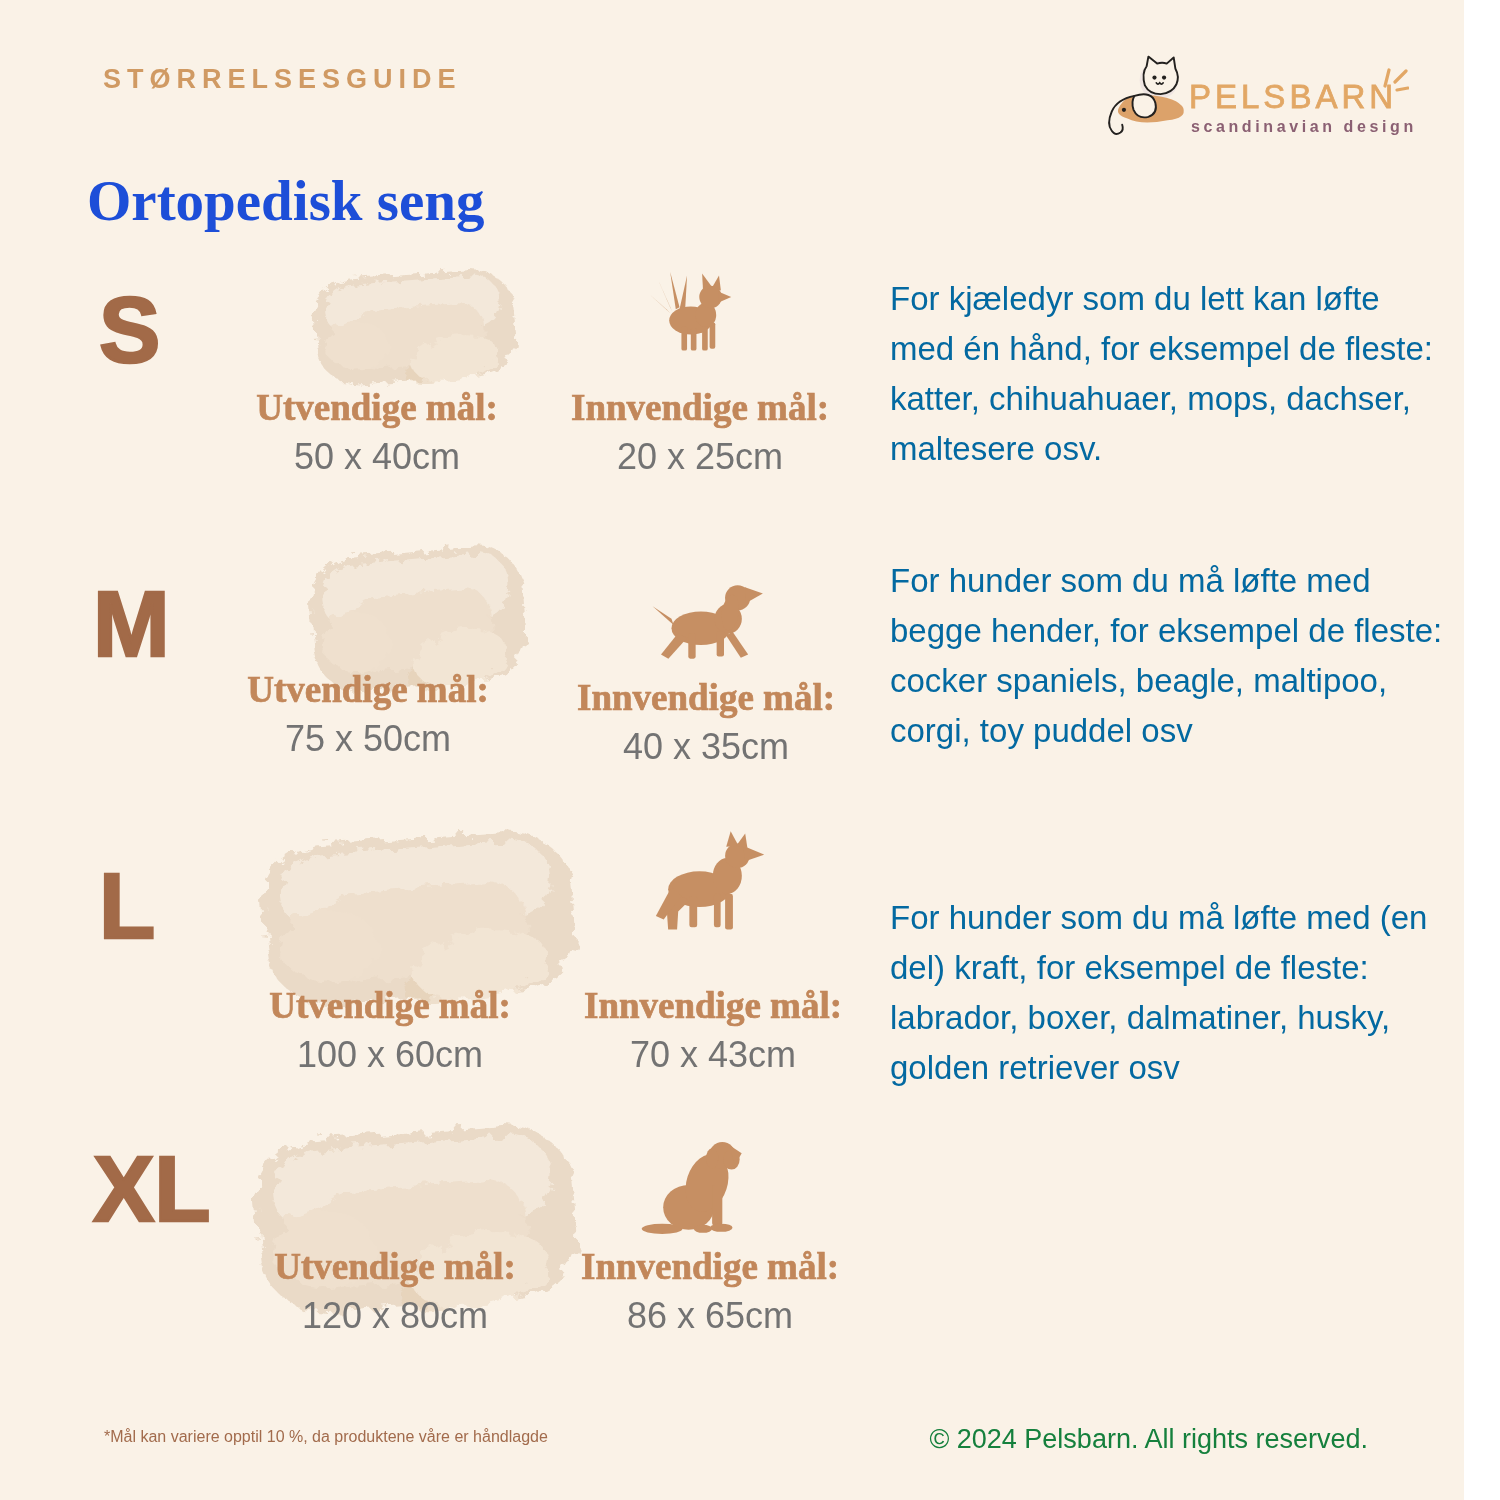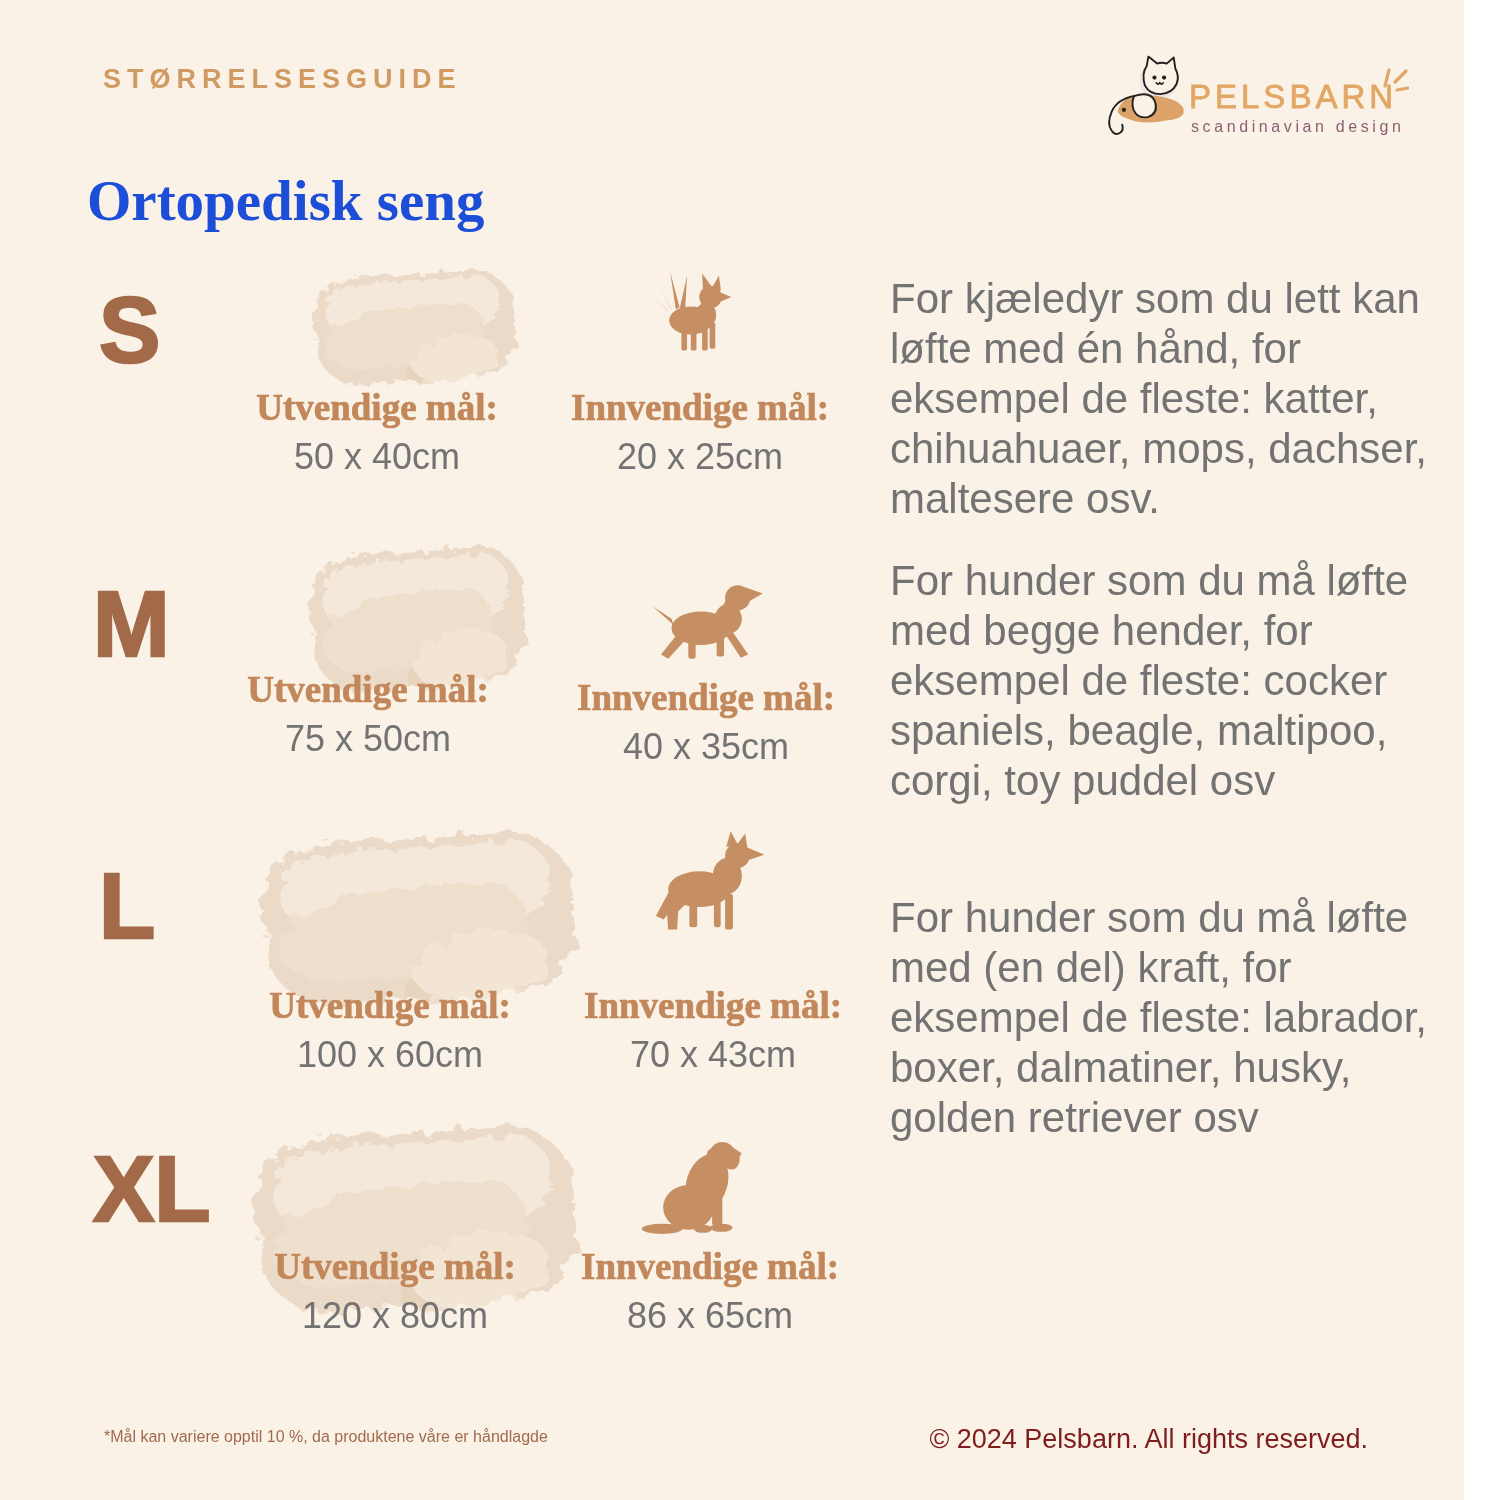--- a/index.html
+++ b/index.html
@@ -20,21 +20,21 @@
     position:absolute;left:1103px;top:52px;width:320px;height:100px;
   }
   .logo-icon{position:absolute;left:0;top:2px;width:96px;height:96px;}
   .brand-name{
     position:absolute;left:86px;top:26px;
     font-size:33px;font-weight:400;letter-spacing:4px;
     color:#E2A765;-webkit-text-stroke:0.8px #E2A765;
   }
   .brand-tagline{
     position:absolute;left:88px;top:66px;
-    font-size:16px;font-weight:400;letter-spacing:3.6px;
+    font-size:16px;font-weight:700;letter-spacing:3.6px;
     color:#8B6073;
   }
   .sparkle{position:absolute;left:272px;top:10px;width:34px;height:34px;}
   .page-title{
     position:absolute;left:87px;top:168px;
     font-family:Liberation Serif, serif;
     font-size:57px;font-weight:700;color:#1d4ed8;
   }
   
   .letter{
@@ -48,21 +48,21 @@
   .dogicon{position:absolute;color:#C68F63;}
   .dogicon svg{display:block;width:100%;height:100%;fill:currentColor;}
   .meas{position:absolute;text-align:center;}
   .meas-label{
     font-size:37px;font-weight:700;color:#C2875A;font-family:Liberation Serif, serif;
     -webkit-text-stroke:0.7px #C2875A;
   }
   .meas-value{font-size:36px;color:#737373;margin-top:7px;}
   .desc{
     position:absolute;width:560px;
-    font-size:42px;line-height:50px;color:#737373;
+    font-size:33px;line-height:50px;color:#0369a1;
   }
   
   .letter-s{left:99px;top:284px;}
   .bed-s{left:293px;top:262px;width:240px;height:134px;}
   .icon-s{left:636px;top:266px;width:104px;height:94px;}
   .outer-s{left:212px;top:386px;width:330px;}
   .inner-s{left:535px;top:386px;width:330px;}
   .desc-s{left:890px;top:274px;}
   
   .letter-m{left:93px;top:578px;}
@@ -85,21 +85,21 @@
   .outer-xl{left:235px;top:1245px;width:320px;}
   .inner-xl{left:545px;top:1245px;width:330px;}
   .desc-xl{left:890px;top:1138px;}
   
   .footnote{
     position:absolute;left:104px;top:1428px;
     font-size:16px;color:#A26B4C;
   }
   .copyright{
     position:absolute;right:96px;top:1424px;
-    font-size:27px;color:#7f1d1d;
+    font-size:27px;color:#15803d;
   }
 </style>
 </head>
 <body>
 
 <svg width="0" height="0" style="position:absolute" aria-hidden="true">
   <defs>
     <filter id="fur" x="-15%" y="-15%" width="130%" height="130%">
       <feTurbulence type="fractalNoise" baseFrequency="0.09" numOctaves="4" seed="7" result="n"></feTurbulence>
       <feDisplacementMap in="SourceGraphic" in2="n" scale="13"></feDisplacementMap>

